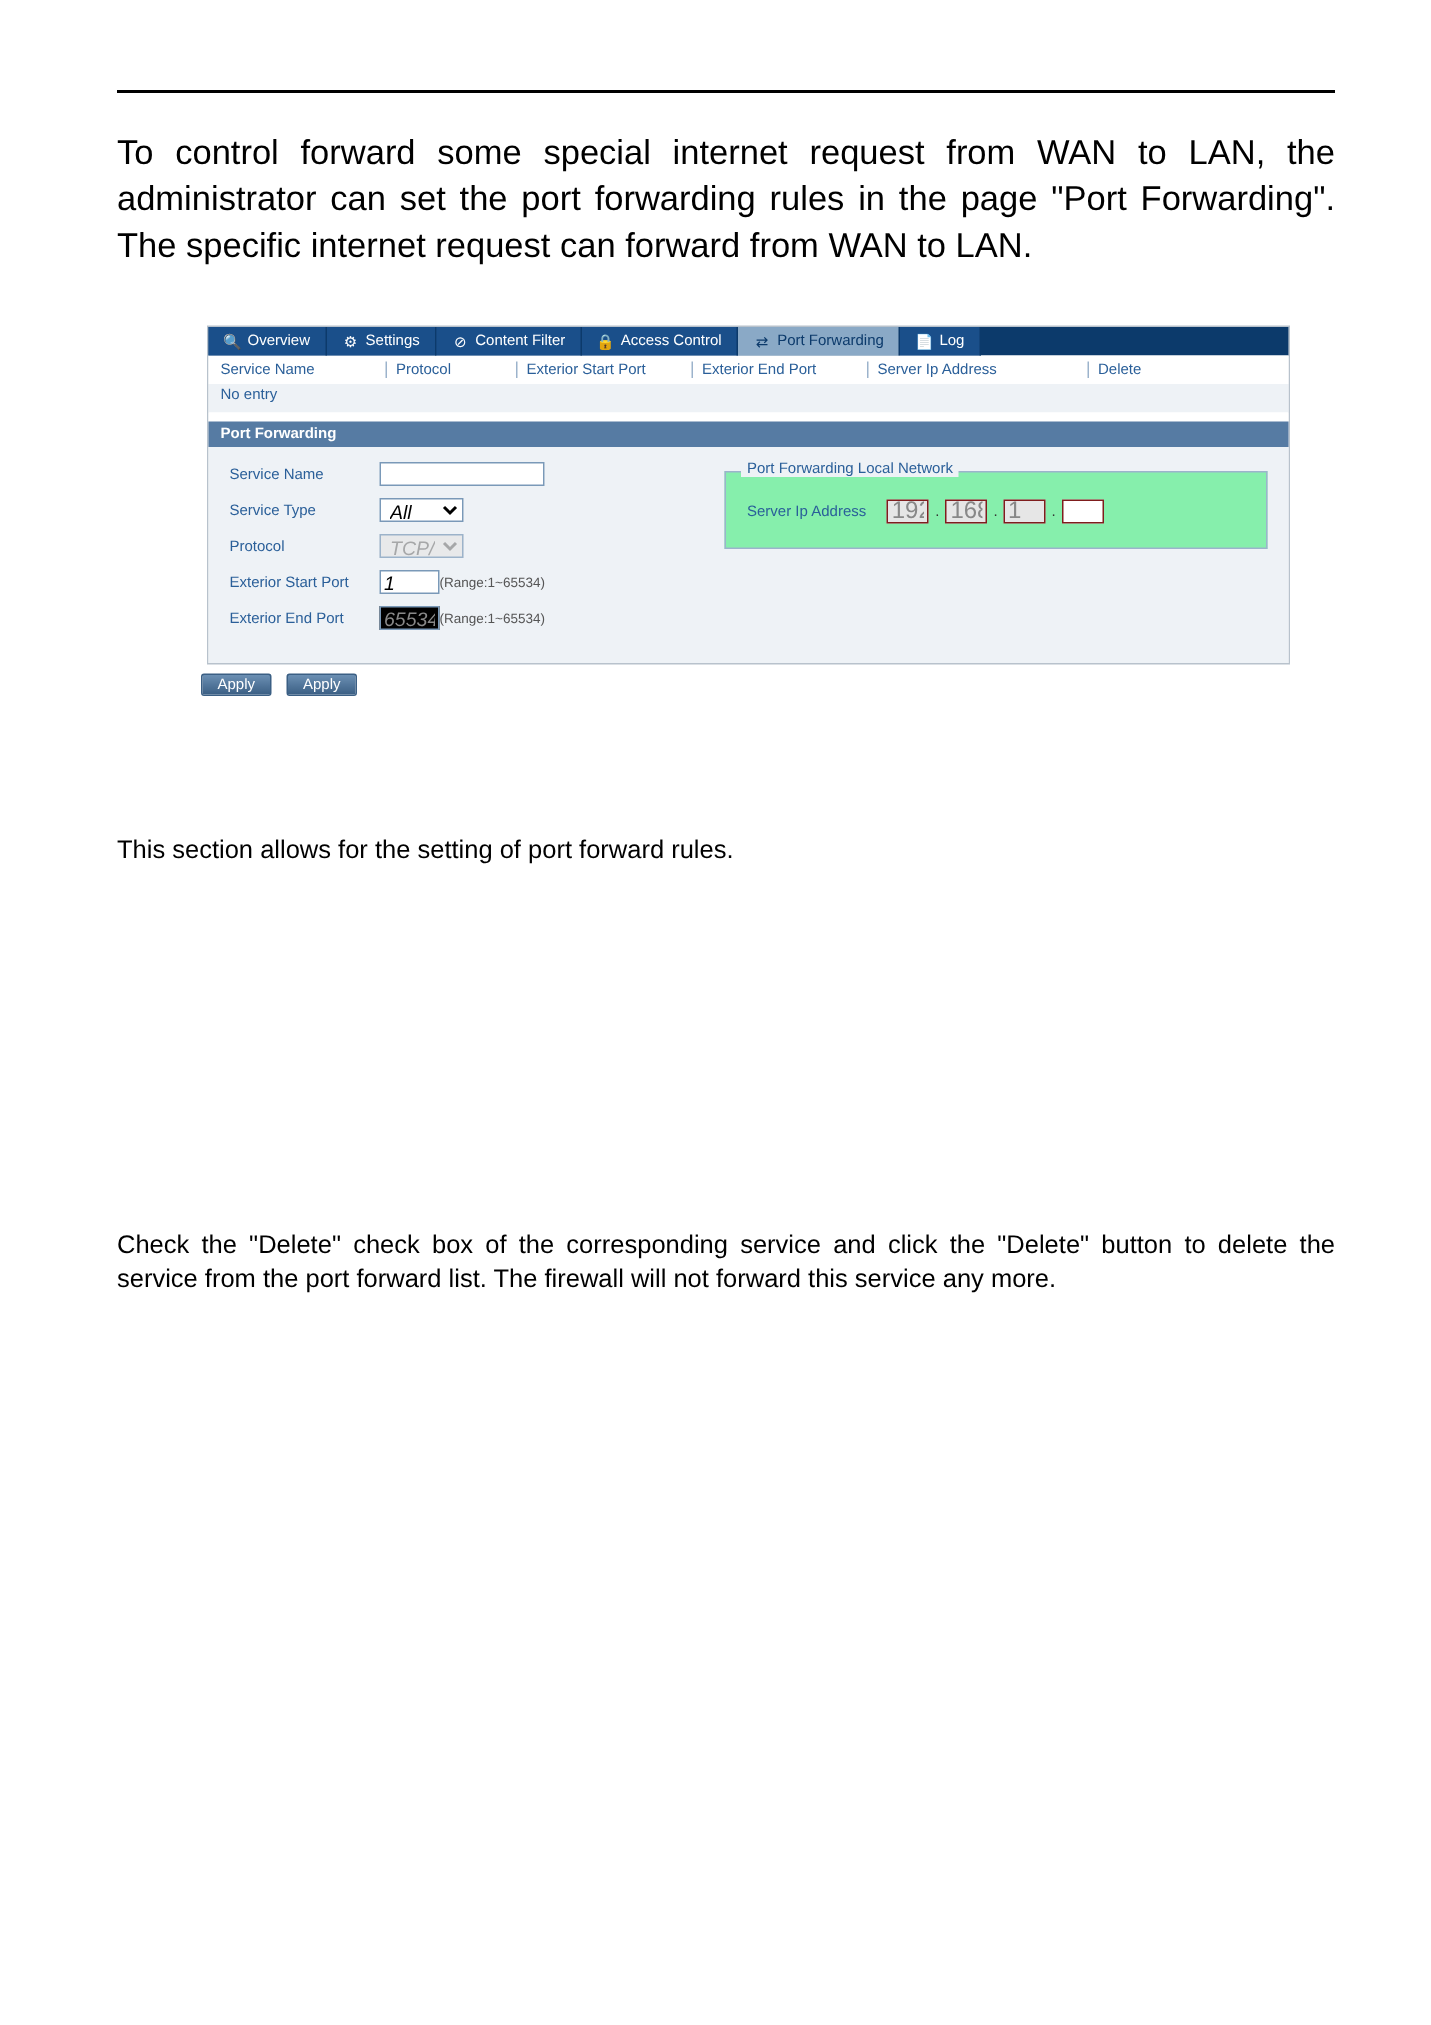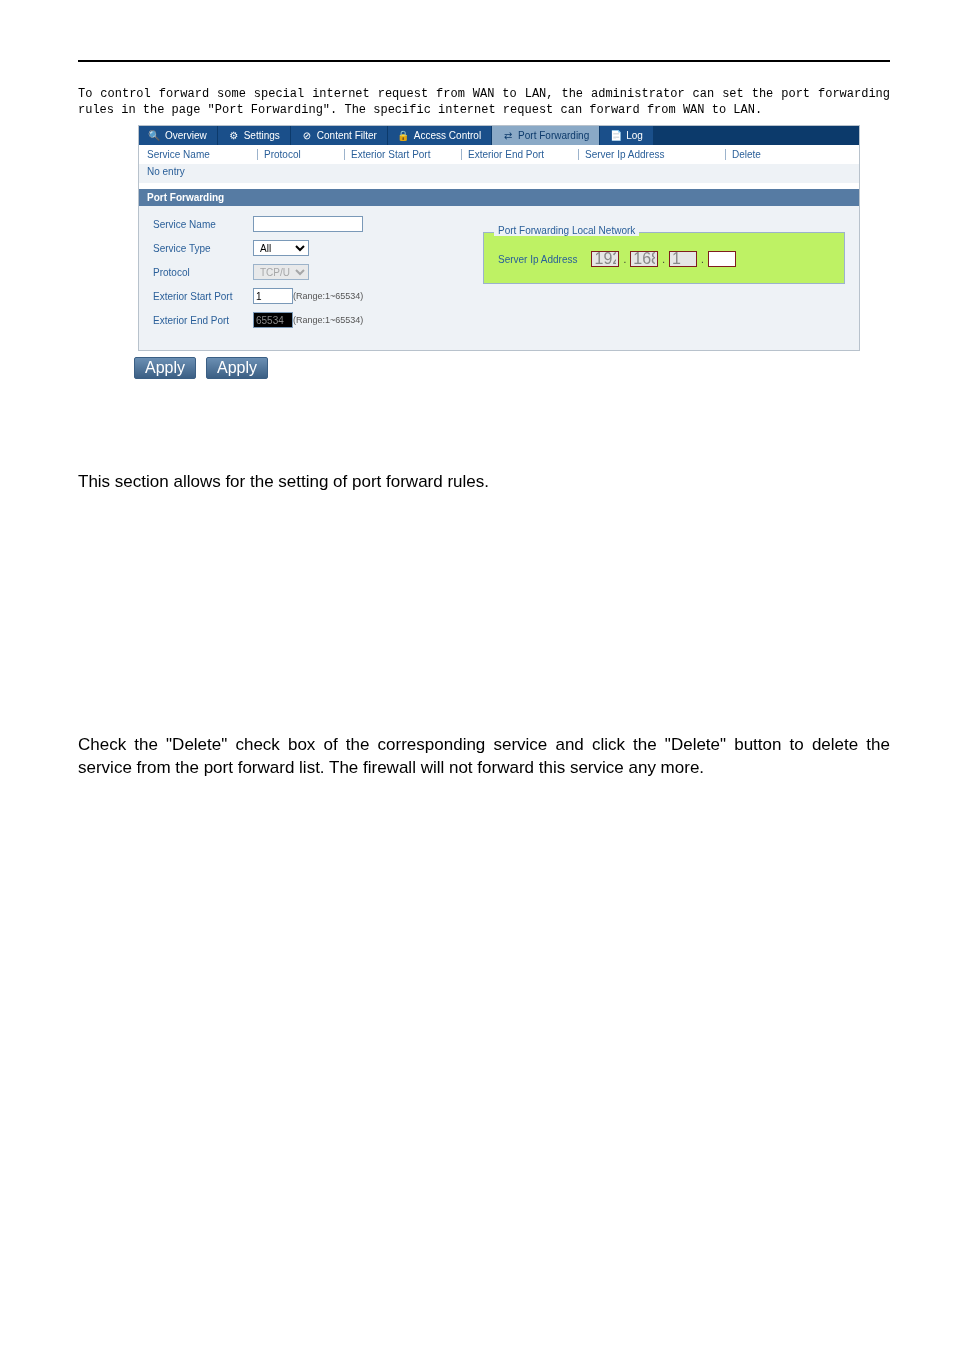--- a/index.html
+++ b/index.html
@@ -15,25 +15,24 @@
     margin: 0;
     padding: 60px 64px 40px 78px;
     box-sizing: border-box;
   }
   .hr-top {
     border: none;
     border-top: 2px solid #000;
     margin: 0 0 24px 0;
   }
   .intro {
-    font-size: 12px;
+    font-size: 23px;
     line-height: 1.35;
     text-align: justify;
-    margin-bottom: 7px;
-    font-family: Liberation Mono, monospace;
+    margin-bottom: 38px;
   }
   .screenshot {
     margin-left: 60px;
     width: 720px;
     border: 1px solid #b8c2cc;
     font-size: 10px;
     background: #fff;
   }
   .tabbar {
     display: flex;
@@ -105,42 +104,43 @@
   }
   .form-row label {
     width: 100px;
     color: #2a5f99;
     font-size: 10px;
   }
   .txt, .sel {
     height: 16px;
     border: 1px solid #7a99b8;
     background: #fff;
-    font-size: 10px;
+    font-size: 13px;
     padding: 0 2px;
     box-sizing: border-box;
+    font-style: italic;
   }
   .txt.w-md { width: 110px; }
   .txt.w-sm { width: 40px; }
   .txt.dis { background: #000000; color: #888; }
   .sel { width: 56px; }
   .sel.dis { background: #e6e6e6; color: #888; }
   .range-hint {
     font-size: 9px;
     color: #555;
   }
   .form-right {
     flex: 1;
   }
   .fieldset {
     border: 1px solid #9cb3cc;
     padding: 18px 14px 16px 14px;
     position: relative;
-    margin-top: 16px;
-    background: #bef264;
+    margin-top: 6px;
+    background: #86efac;
   }
   .fieldset .legend {
     position: absolute;
     top: -8px;
     left: 10px;
     background: #eef2f6;
     padding: 0 4px;
     color: #2a5f99;
     font-size: 10px;
   }
@@ -167,21 +167,21 @@
     margin-top: 6px;
     margin-left: 56px;
     display: flex;
     gap: 10px;
     align-items: center;
   }
   .btn {
     display: inline-block;
     border: 1px solid #3b5f84;
     color: #fff;
-    font-size: 16px;
+    font-size: 10px;
     padding: 1px 10px;
     border-radius: 2px;
     background: linear-gradient(#6b8fb3, #3b5f84);
   }
   .para {
     font-size: 17px;
     line-height: 1.35;
     text-align: justify;
     margin-top: 92px;
     margin-bottom: 0;

